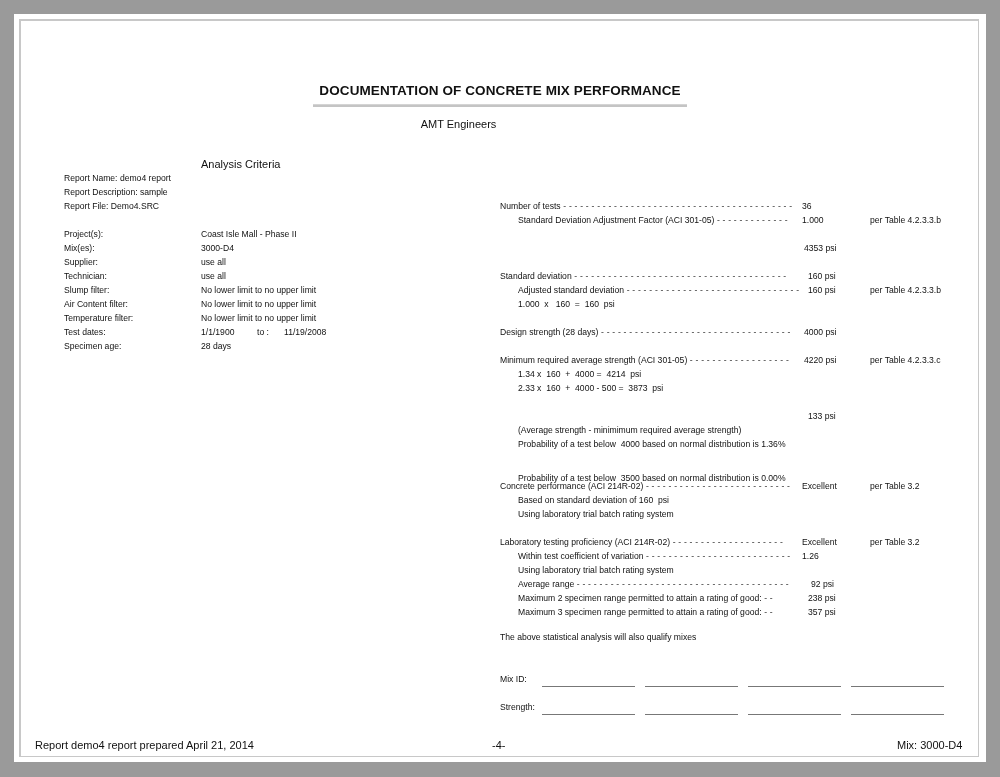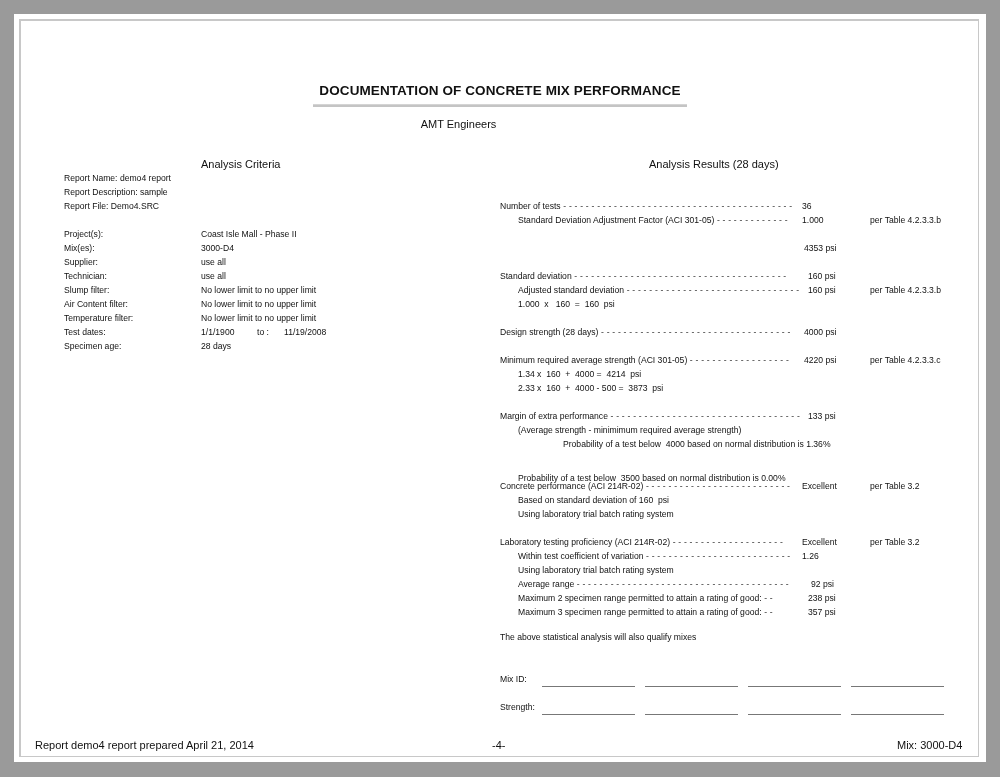--- a/index.html
+++ b/index.html
@@ -71,21 +71,20 @@
   <div class="abs small lv" style="top:283px;">No lower limit to no upper limit</div>
   <div class="abs small ll" style="top:297px;">Temperature filter:</div>
   <div class="abs small lv" style="top:297px;">No lower limit to no upper limit</div>
   <div class="abs small ll" style="top:311px;">Test dates:</div>
   <div class="abs small lv" style="top:311px;">1/1/1900</div>
   <div class="abs small" style="left:243px; top:311px;">to :</div>
   <div class="abs small" style="left:270px; top:311px;">11/19/2008</div>
   <div class="abs small ll" style="top:325px;">Specimen age:</div>
   <div class="abs small lv" style="top:325px;">28 days</div>
 
-  <div class="abs section-h" style="left:635px; top:144px;">Analysis Results (28 days)</div>
 
   <div class="abs small rl" style="top:185px;"><span>Number of tests</span><span class="dots"> - - - - - - - - - - - - - - - - - - - - - - - - - - - - - - - - - - - - - - - - -</span></div>
   <div class="abs small rv" style="top:185px;">36</div>
 
   <div class="abs small ri" style="top:199px;"><span>Standard Deviation Adjustment Factor (ACI 301-05)</span><span class="dots"> - - - - - - - - - - - - -</span></div>
   <div class="abs small rv" style="top:199px;">1.000</div>
   <div class="abs small rr" style="top:199px;">per Table 4.2.3.3.b</div>
 
   <div class="abs small" style="left:790px; top:227px;">4353  psi</div>
 
@@ -99,24 +98,23 @@
 
   <div class="abs small rl" style="top:311px;"><span>Design strength (28 days)</span><span class="dots">  - - - - - - - - - - - - - - - - - - - - - - - - - - - - - - - - - -</span></div>
   <div class="abs small" style="left:790px; top:311px;">4000  psi</div>
 
   <div class="abs small rl" style="top:339px;"><span>Minimum required average strength (ACI 301-05)</span><span class="dots"> - - - - - - - - - - - - - - - - - -</span></div>
   <div class="abs small" style="left:790px; top:339px;">4220  psi</div>
   <div class="abs small rr" style="top:339px;">per Table 4.2.3.3.c</div>
   <div class="abs small ri" style="top:353px; white-space:pre;">1.34 x  160  +  4000 =  4214  psi</div>
   <div class="abs small ri" style="top:367px; white-space:pre;">2.33 x  160  +  4000 - 500 =  3873  psi</div>
 
-  <div class="abs small rl" style="top:395px;"><span>Margin of extra performance</span><span class="dots"> - - - - - - - - - - - - - - - - - - - - - - - - - - - - - - - - - -</span></div>
   <div class="abs small" style="left:794px; top:395px;">133  psi</div>
   <div class="abs small ri" style="top:409px;">(Average strength - minimimum required average strength)</div>
-  <div class="abs small ri" style="top:423px; white-space:pre;margin-left:45px;">Probability of a test below  4000 based on normal distribution is 1.36%</div>
+  <div class="abs small ri" style="top:423px; white-space:pre;">Probability of a test below  4000 based on normal distribution is 1.36%</div>
   <div class="abs small ri" style="top:457px; white-space:pre;">Probability of a test below  3500 based on normal distribution is 0.00%</div>
 
   <div class="abs small rl" style="top:465px;"><span>Concrete performance (ACI 214R-02)</span><span class="dots">  - - - - - - - - - - - - - - - - - - - - - - - - - -</span></div>
   <div class="abs small rv" style="top:465px;">Excellent</div>
   <div class="abs small rr" style="top:465px;">per Table 3.2</div>
   <div class="abs small ri" style="top:479px; white-space:pre;">Based on standard deviation of 160  psi</div>
   <div class="abs small ri" style="top:493px;">Using laboratory trial batch rating system</div>
 
   <div class="abs small rl" style="top:521px;"><span>Laboratory testing proficiency (ACI 214R-02)</span><span class="dots"> - - - - - - - - - - - - - - - - - - - -</span></div>
   <div class="abs small rv" style="top:521px;">Excellent</div>

